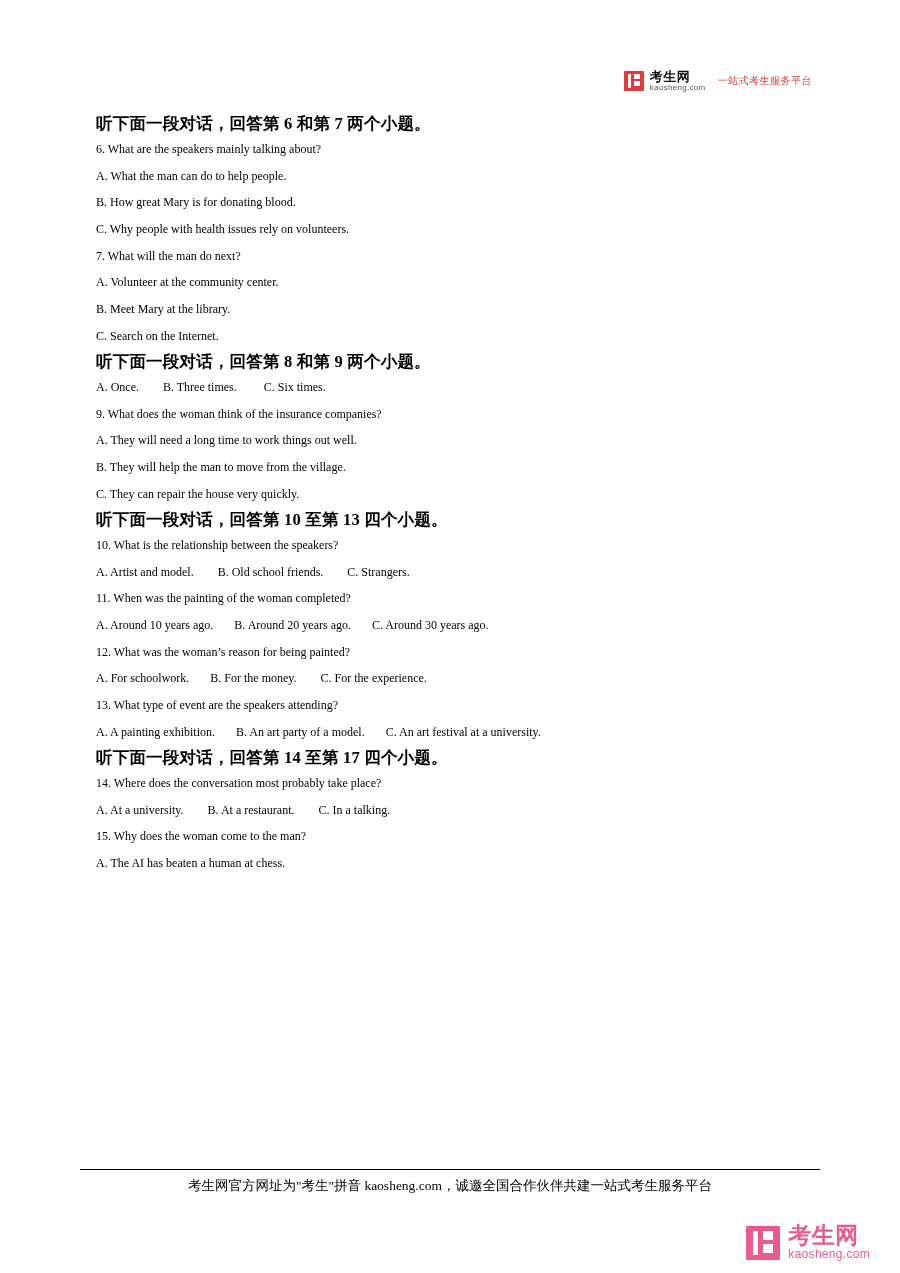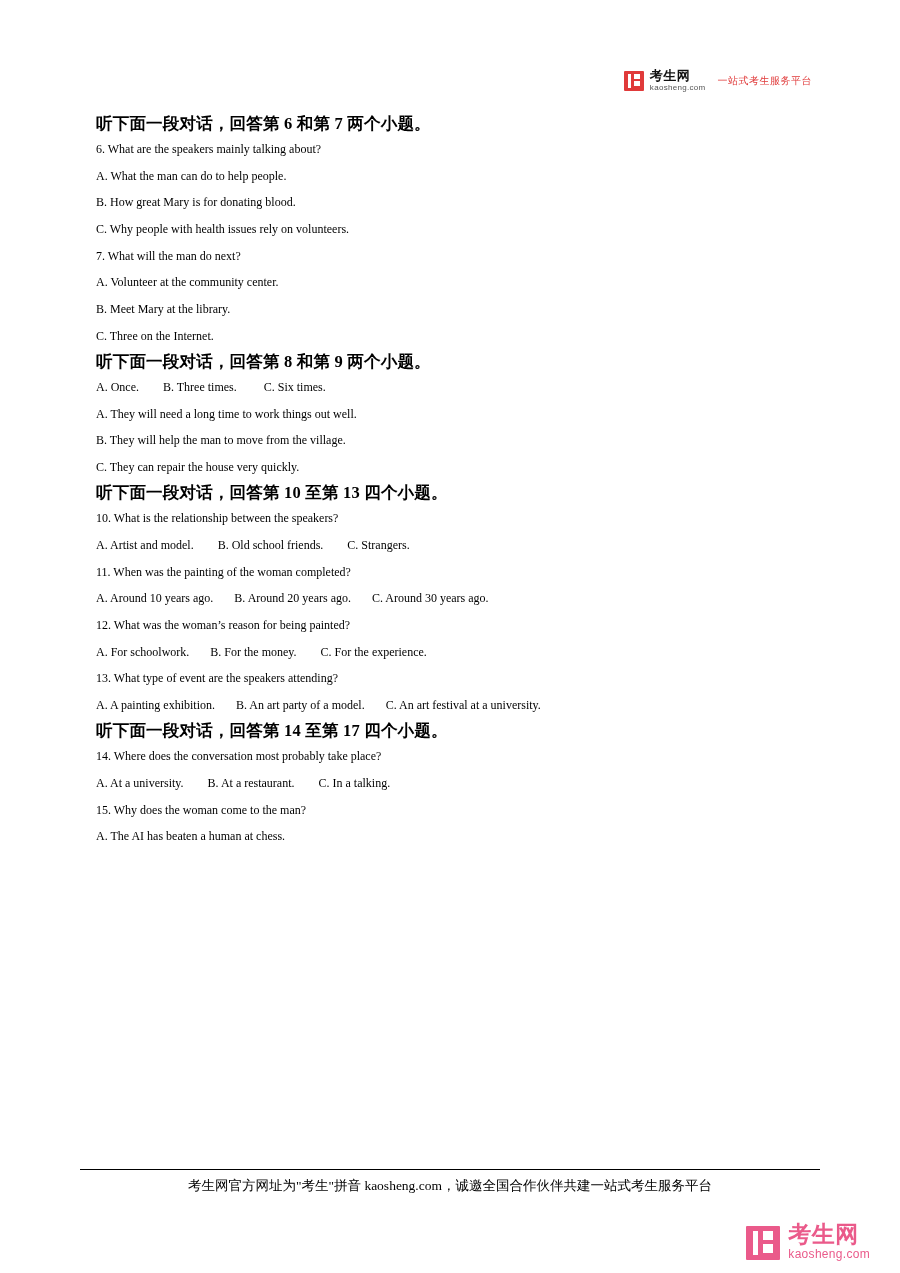--- a/index.html
+++ b/index.html
@@ -56,21 +56,21 @@
     height: 5px;
     background: #ffffff;
     box-shadow: 0 7px 0 0 #ffffff;
   }
   .logo-textblock {
     display: flex;
     flex-direction: column;
     line-height: 1.05;
   }
   .logo-cn {
-    font-family: Liberation Mono, monospace;
+    font-family: Liberation Serif, serif;
     font-size: 13px;
     font-weight: bold;
     color: #111111;
     letter-spacing: 0.5px;
   }
   .logo-en {
     font-family: "Liberation Sans", sans-serif;
     font-size: 8px;
     color: #555555;
     letter-spacing: 0.3px;
@@ -180,26 +180,27 @@
 
     <div class="block">
       <p class="section-title">听下面一段对话，回答第 6 和第 7 两个小题。</p>
       <p class="q-line">6. What are the speakers mainly talking about?</p>
       <p class="q-line">A. What the man can do to help people.</p>
       <p class="q-line">B. How great Mary is for donating blood.</p>
       <p class="q-line">C. Why people with health issues rely on volunteers.</p>
       <p class="q-line">7. What will the man do next?</p>
       <p class="q-line">A. Volunteer at the community center.</p>
       <p class="q-line">B. Meet Mary at the library.</p>
-      <p class="q-line">C. Three on the Internet.</p>
+      <p class="q-line">C. Search on the Internet.</p>
     </div>
 
     <div class="block">
       <p class="section-title">听下面一段对话，回答第 8 和第 9 两个小题。</p>
       <p class="q-line">A. Once.        B. Three times.         C. Six times.</p>
+      <p class="q-line">9. What does the woman think of the insurance companies?</p>
       <p class="q-line">A. They will need a long time to work things out well.</p>
       <p class="q-line">B. They will help the man to move from the village.</p>
       <p class="q-line">C. They can repair the house very quickly.</p>
     </div>
 
     <div class="block">
       <p class="section-title">听下面一段对话，回答第 10 至第 13 四个小题。</p>
       <p class="q-line">10. What is the relationship between the speakers?</p>
       <p class="q-line">A. Artist and model.        B. Old school friends.        C. Strangers.</p>
       <p class="q-line">11. When was the painting of the woman completed?</p>

